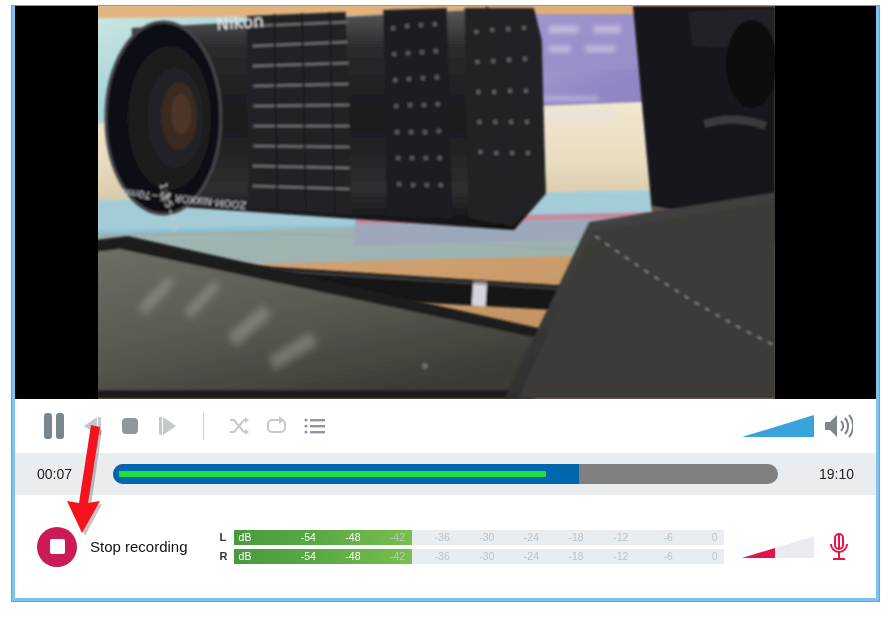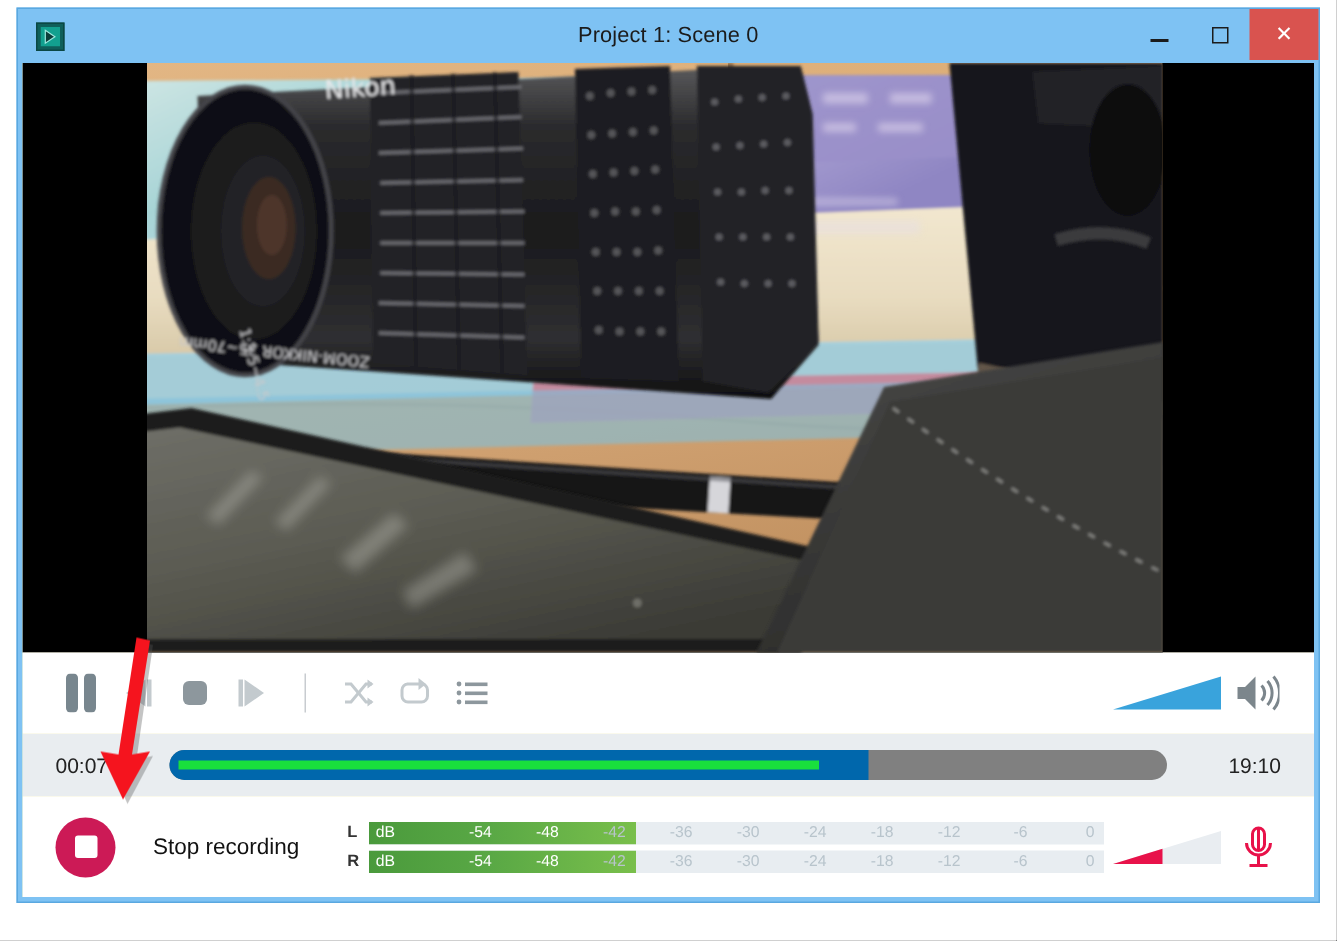--- a/index.html
+++ b/index.html
@@ -20,21 +20,21 @@
   .win-title{flex:1;text-align:center;font-size:14.5px;color:#1b1b1b;
              letter-spacing:.1px;line-height:36px;}
   .win-btns{position:absolute;right:0;top:0;height:34px;display:flex;align-items:stretch;}
   .wb{width:40px;display:flex;align-items:center;justify-content:center;cursor:default;}
   .wb-min i{display:block;width:12px;height:2px;background:#1b1b1b;margin-top:8px;}
   .wb-max i{display:block;width:11px;height:11px;border:1.6px solid #1b1b1b;box-sizing:border-box;}
   .wb-close{width:46px;background:#d9534f;color:#fff;font-size:15px;line-height:1;}
   .wb-close span{font-family:"DejaVu Sans",sans-serif;font-size:14px;}
 
   
-  .client{flex:1;margin:0 3px 3px 3px;background:#fef9c3;position:relative;
+  .client{flex:1;margin:0 3px 3px 3px;background:#f0abfc;position:relative;
           display:flex;flex-direction:column;overflow:hidden;}
 
   
   .video{flex:0 0 393px;position:relative;background:#000;overflow:hidden;}
   .video-frame{position:absolute;left:0;top:0;width:100%;height:100%;background:#000;}
   .photo{position:absolute;left:9.6%;top:0;width:78.7%;height:100%;overflow:hidden;}
   .photo svg{display:block;width:100%;height:100%;}
 
   
   .transport{flex:0 0 54px;background:#ffffff;display:flex;align-items:center;
@@ -54,21 +54,21 @@
   .pbar{flex:1;height:20px;margin:0 14px;position:relative;cursor:pointer;}
   .pbar .track{position:absolute;left:0;top:0;height:20px;width:100%;
                background:#808080;border-radius:10px;}
   .pbar .played{position:absolute;left:0;top:0;height:20px;
                 background:#0067ac;border-radius:10px 0 0 10px;}
   .pbar .buffer{position:absolute;left:6px;top:7px;height:6px;background:#19e03c;}
 
   
   .rec-row{flex:1;background:#ffffff;display:flex;align-items:center;
            padding:0 22px;box-sizing:border-box;}
-  .rec-btn{display:flex;align-items:center;gap:25px;cursor:pointer;}
+  .rec-btn{display:flex;align-items:center;gap:13px;cursor:pointer;}
   .rec-circle{width:40px;height:40px;border-radius:50%;background:#cc1a56;
               display:flex;align-items:center;justify-content:center;}
   .rec-circle i{display:block;width:15px;height:15px;background:#fff;border-radius:2px;}
   .rec-label{font-size:15px;color:#121212;}
 
   .meters{margin-left:32px;display:flex;flex-direction:column;gap:4px;}
   .meter{display:flex;align-items:center;}
   .ch{font-size:11px;color:#333;width:14px;text-align:left;font-weight:bold;}
   .scale{position:relative;width:490px;height:15px;background:#e8edf1;overflow:hidden;}
   .scale .fill{position:absolute;left:0;top:0;height:15px;
@@ -87,41 +87,20 @@
   .arrow{position:absolute;left:66px;top:425px;width:70px;height:120px;
          pointer-events:none;z-index:50;}
 </style>
 </head>
 <body>
 
 <div id="app">
 
   <div class="window">
 
-    <div class="titlebar">
-      <div class="app-icon">
-        <svg width="13" height="13" viewBox="0 0 13 13">
-          <rect x="0" y="0" width="13" height="13" fill="#12a08f"></rect>
-          <path d="M3.2 2.2 L9.6 6.5 L3.2 10.8 Z" fill="#0d3d3a"></path>
-          <path d="M3.2 2.2 L9.6 6.5 L3.2 10.8 Z" fill="none" stroke="#9de8df" stroke-width="0.8"></path>
-        </svg>
-      </div>
-      <div class="win-title">Project 1: Scene 0</div>
-      <div class="win-btns">
-        <div class="wb wb-min">
-            <i></i>
-          </div>
-        <div class="wb wb-max">
-            <i></i>
-          </div>
-        <div class="wb wb-close">
-          <span>✕</span>
-        </div>
-      </div>
-    </div>
 
     <div class="client">
 
       <div class="video">
         <div class="video-frame"></div>
         <div class="photo">
           <svg viewBox="0 0 684 393" preserveAspectRatio="none">
             <defs>
               <linearGradient id="wood" x1="0" y1="0" x2="0.25" y2="1">
                 <stop offset="0%" stop-color="#e2b684"></stop>

